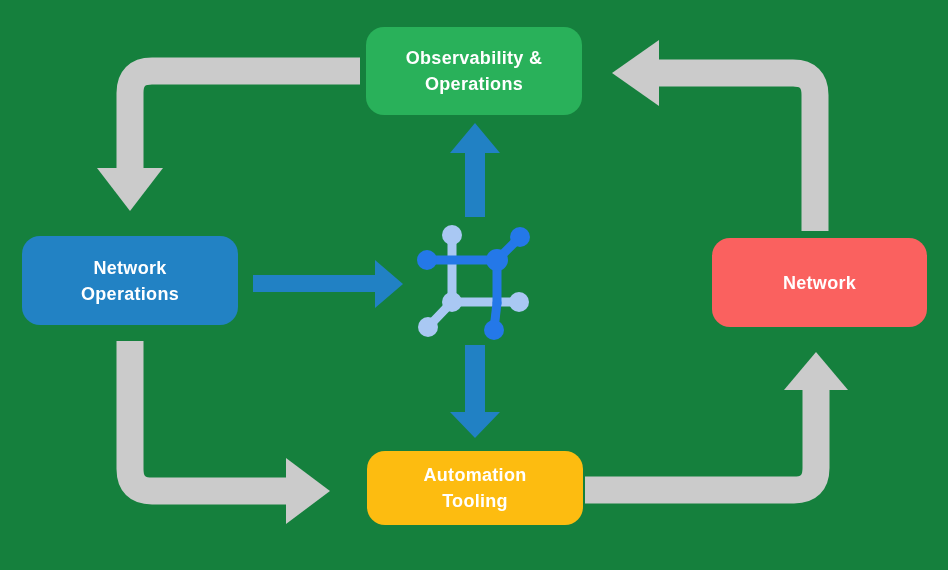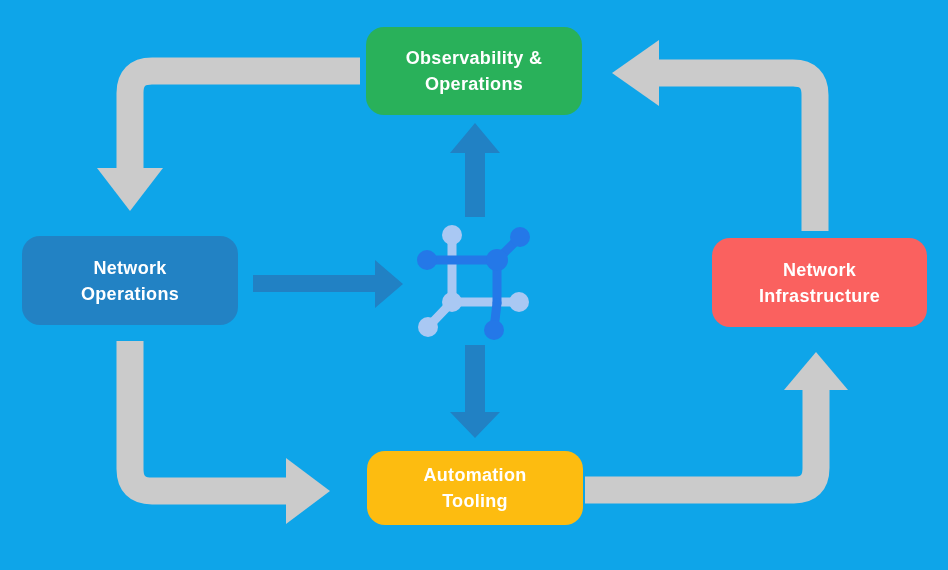--- a/index.html
+++ b/index.html
@@ -5,21 +5,21 @@
   html, body { margin: 0; padding: 0; }
   body {
     width: 948px; height: 570px;
     background: #000;
     font-family: "Liberation Sans", sans-serif;
     overflow: hidden;
   }
   .stage {
     position: relative;
     width: 948px; height: 570px;
-    background: #0ea5e9;
+    background: #15803d;
   }
   .arrow-layer {
     position: absolute; left: 0; top: 0;
     width: 948px; height: 570px;
   }
   .node-box {
     position: absolute;
     border-radius: 18px;
     display: flex;
     flex-direction: column;
@@ -103,21 +103,20 @@
     <span>Operations</span>
   </div>
 
   <div class="node-box box-operations" style="background: rgb(34, 130, 196);">
     <span>Network</span>
     <span>Operations</span>
   </div>
 
   <div class="node-box box-infrastructure" style="background: rgb(250, 97, 95);">
     <span>Network</span>
-    <span>Infrastructure</span>
   </div>
 
   <div class="node-box box-automation" style="background: rgb(253, 188, 16);">
     <span>Automation</span>
     <span>Tooling</span>
   </div>
 
 </div>
 
 </body></html>

